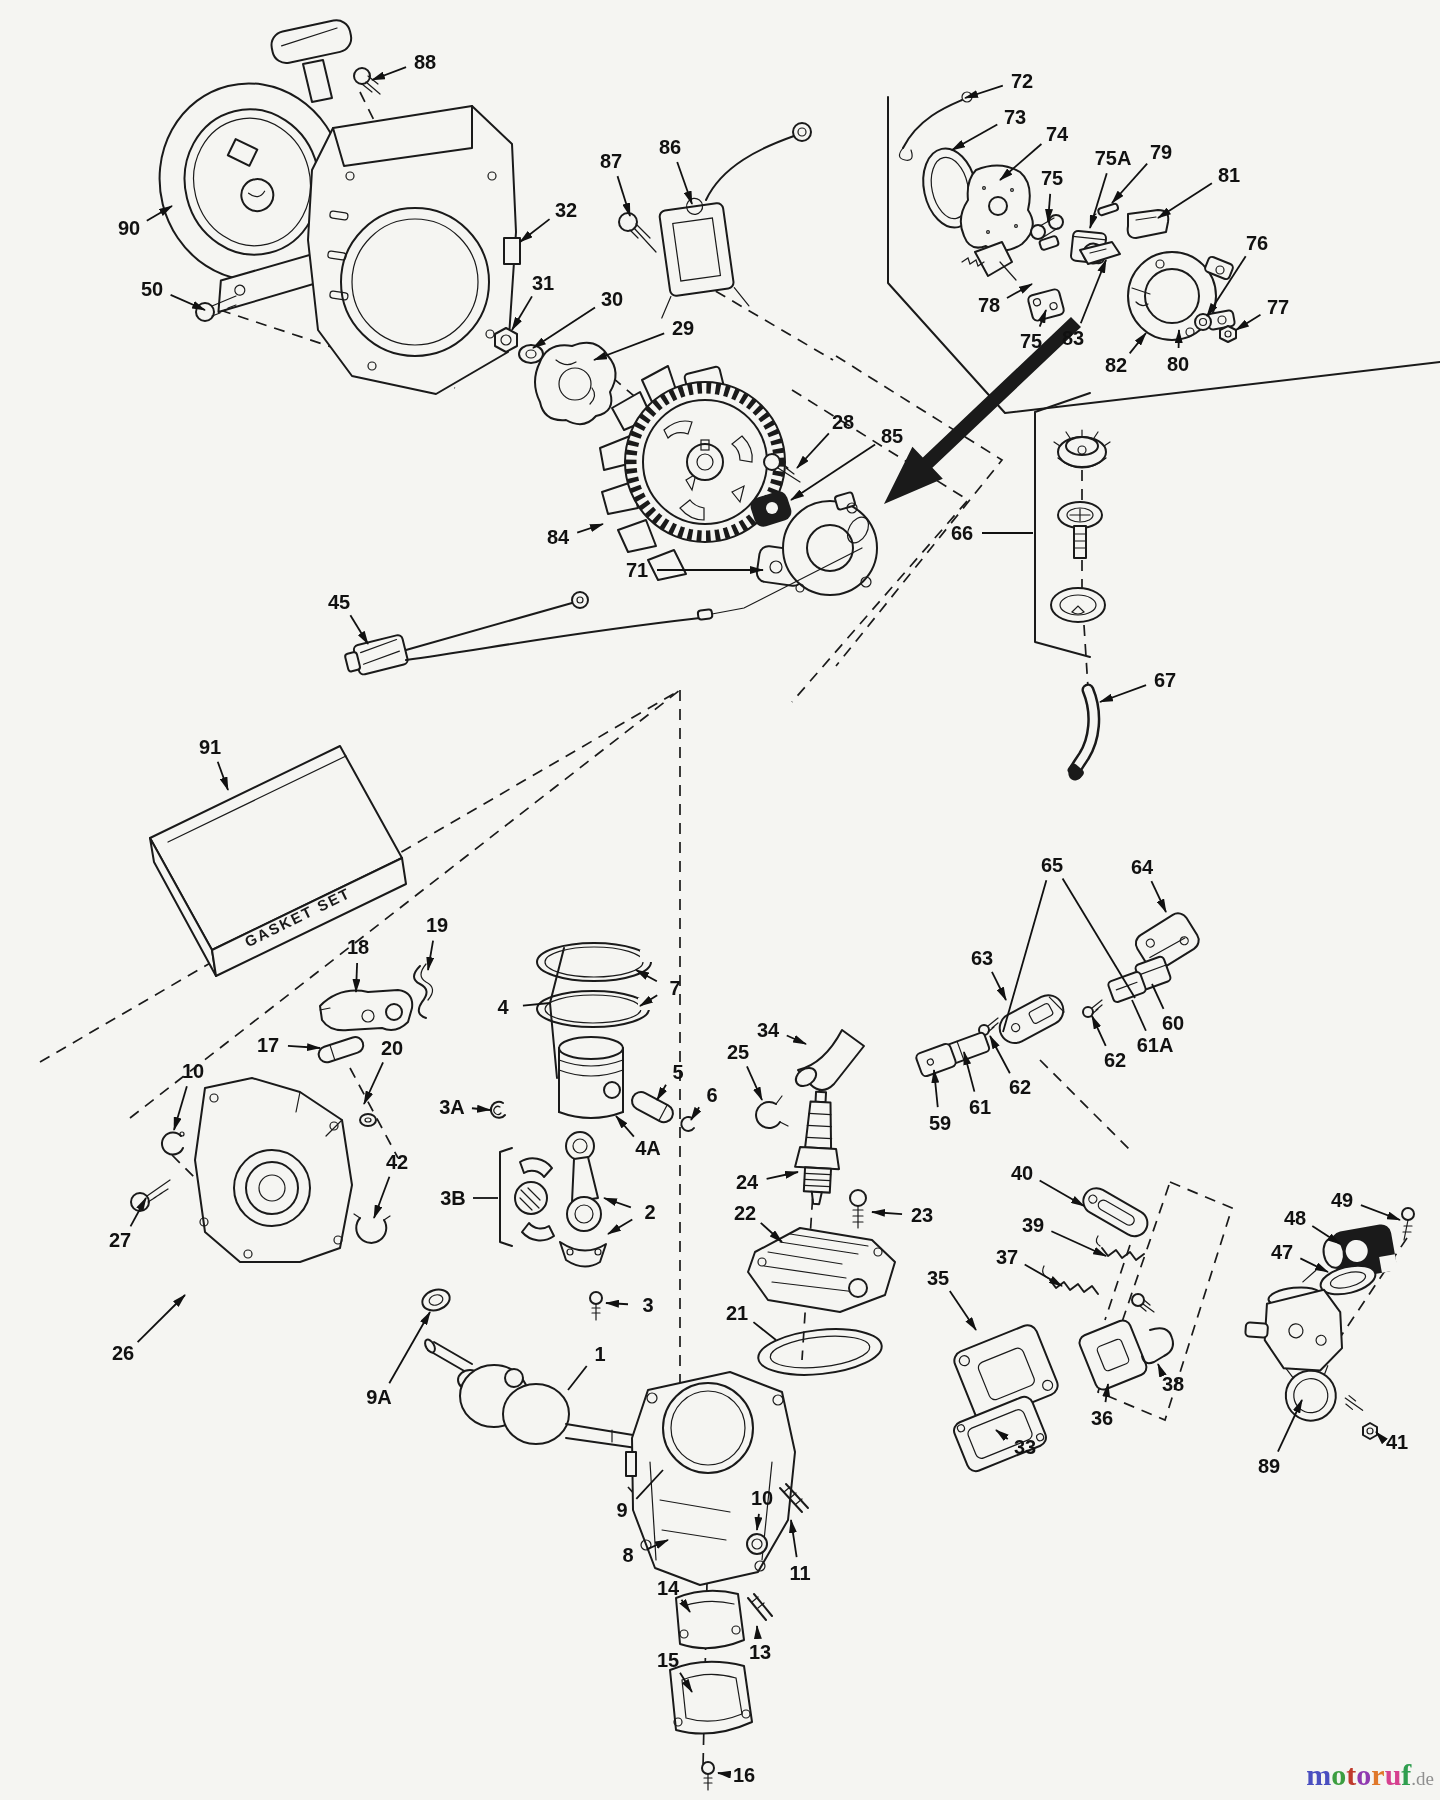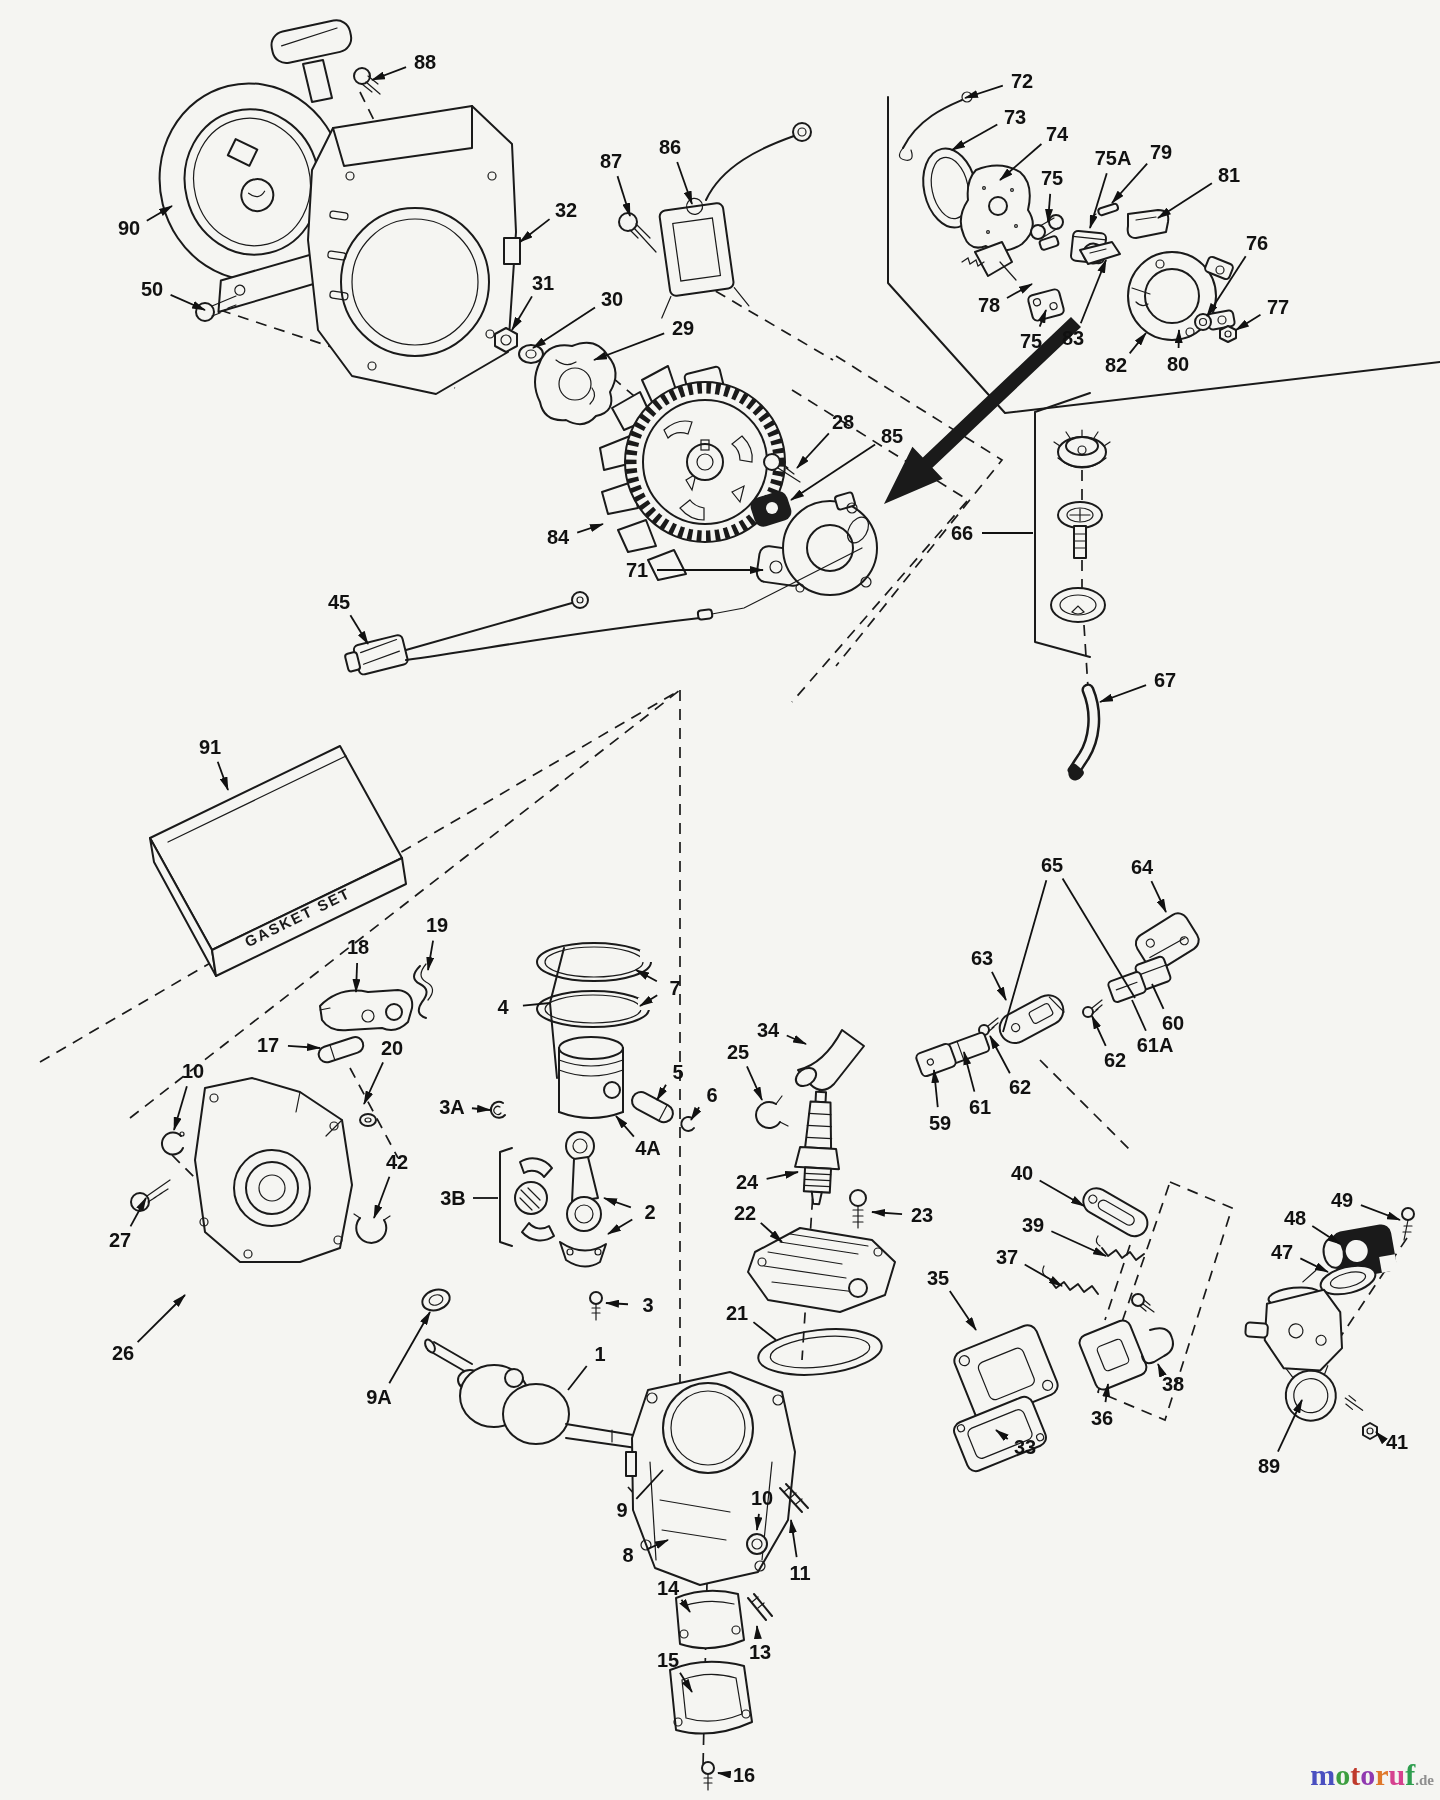--- a/index.html
+++ b/index.html
@@ -8,21 +8,21 @@
   svg{position:absolute;inset:0;}
   .ln{stroke:#1a1a1a;fill:none;stroke-width:2;stroke-linecap:round;stroke-linejoin:round;}
   .thin{stroke:#1a1a1a;fill:none;stroke-width:1.2;stroke-linecap:round;}
   .fillw{fill:#f5f5f2;stroke:#1a1a1a;stroke-width:2;stroke-linejoin:round;}
   .blk{fill:#1a1a1a;stroke:none;}
   .dash{stroke:#1a1a1a;fill:none;stroke-width:1.7;stroke-dasharray:11 8;stroke-linecap:butt;}
   .plbl{font:bold 20px "Liberation Sans",sans-serif;fill:#111;}
   .lead{stroke:#111;fill:none;stroke-width:1.8;}
   .gtxt{font:bold 15px "Liberation Sans",sans-serif;fill:#1a1a1a;letter-spacing:2px;}
   #logo{position:absolute;right:6px;bottom:8px;font-family:"Liberation Serif",serif;font-weight:bold;font-size:30px;letter-spacing:0;}
-  #logo .suffix{font-size:15px;color:#8f8f8f;font-weight:bold;}
+  #logo .suffix{font-size:19px;color:#8f8f8f;font-weight:normal;}
 </style>
 </head>
 <body>
 
 <div id="canvas">
 <svg width="1440" height="1800" viewBox="0 0 1440 1800">
   <defs>
     <marker id="ah" markerWidth="15" markerHeight="8" refX="13" refY="4" orient="auto" markerUnits="userSpaceOnUse">
       <path d="M0,0 L14,4 L0,8 Z" fill="#111"></path>
     </marker>

